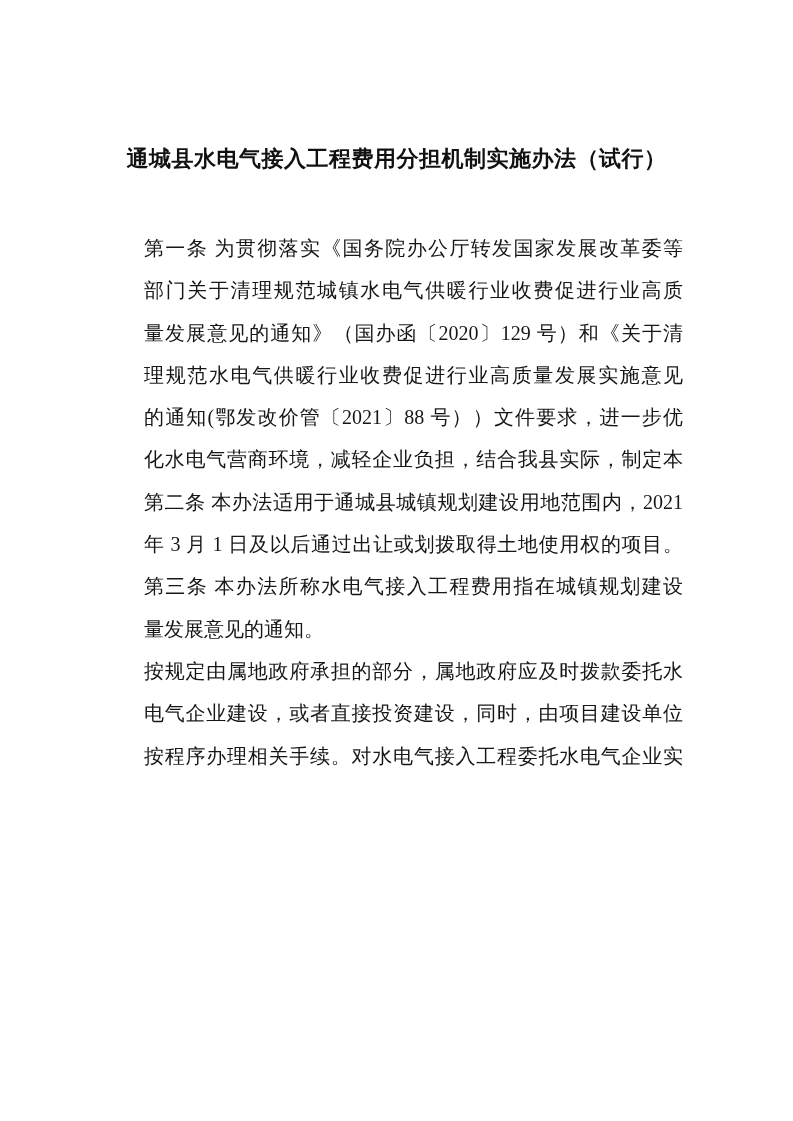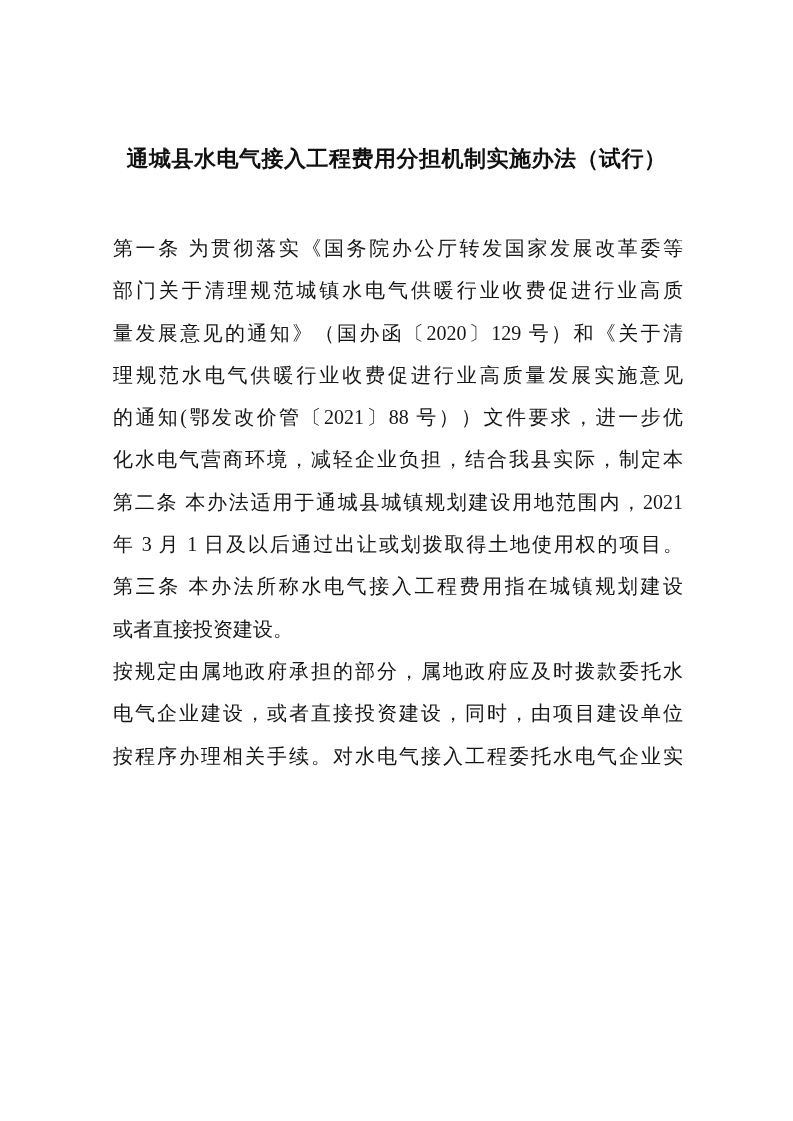--- a/index.html
+++ b/index.html
@@ -37,20 +37,21 @@
   }
   .line {
     font-size: 20px;
     line-height: 42.3px;
     height: 42.3px;
     text-align: justify;
     text-align-last: justify;
     -moz-text-align-last: justify;
     white-space: normal;
     overflow: hidden;
+    margin-left: 31px;
   }
   .line.para-end {
     text-align-last: left;
     -moz-text-align-last: left;
   }
 </style>
 </head>
 <body>
 
 <div class="page">
@@ -59,18 +60,18 @@
   <div class="doc-body">
     <div class="line">第一条 为贯彻落实《国务院办公厅转发国家发展改革委等</div>
     <div class="line">部门关于清理规范城镇水电气供暖行业收费促进行业高质</div>
     <div class="line">量发展意见的通知》（国办函〔2020〕129 号）和《关于清</div>
     <div class="line">理规范水电气供暖行业收费促进行业高质量发展实施意见</div>
     <div class="line">的通知(鄂发改价管〔2021〕88 号））文件要求，进一步优</div>
     <div class="line">化水电气营商环境，减轻企业负担，结合我县实际，制定本</div>
     <div class="line">第二条 本办法适用于通城县城镇规划建设用地范围内，2021</div>
     <div class="line">年 3 月 1 日及以后通过出让或划拨取得土地使用权的项目。</div>
     <div class="line">第三条 本办法所称水电气接入工程费用指在城镇规划建设</div>
-    <div class="line para-end">或者直接投资建设。</div>
+    <div class="line para-end">量发展意见的通知。</div>
     <div class="line">按规定由属地政府承担的部分，属地政府应及时拨款委托水</div>
     <div class="line">电气企业建设，或者直接投资建设，同时，由项目建设单位</div>
     <div class="line">按程序办理相关手续。对水电气接入工程委托水电气企业实</div>
   </div>
 </div>
 
 </body></html>

